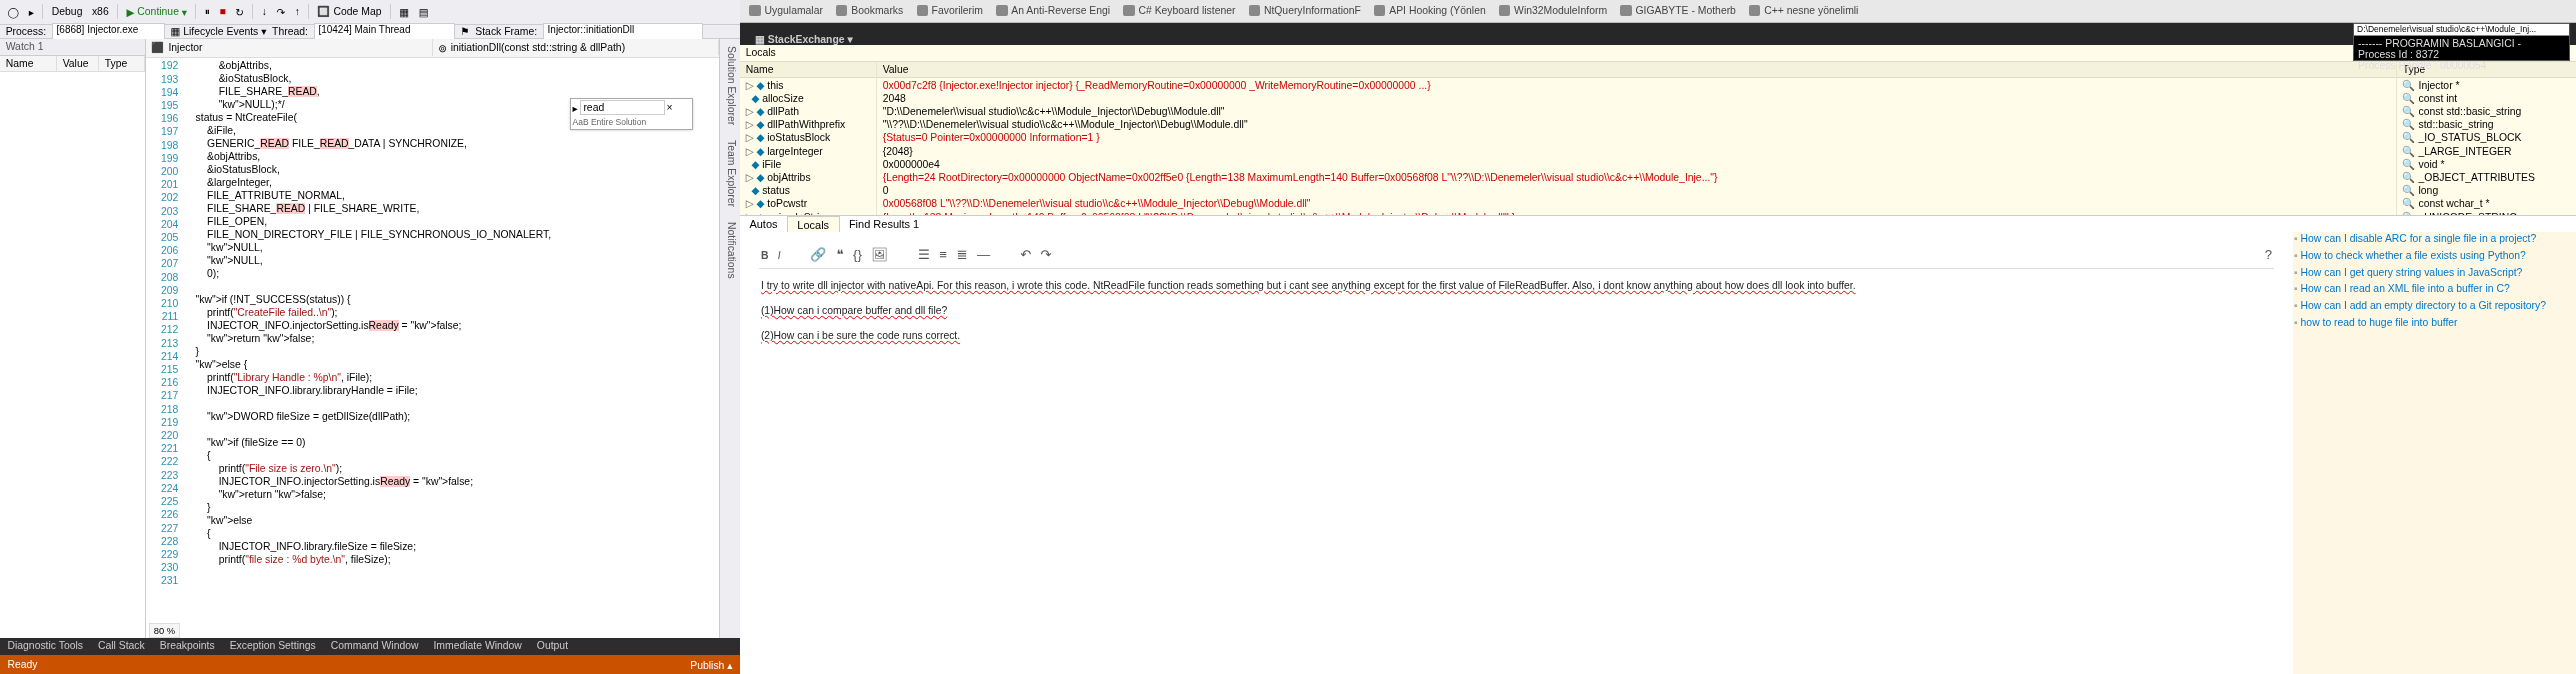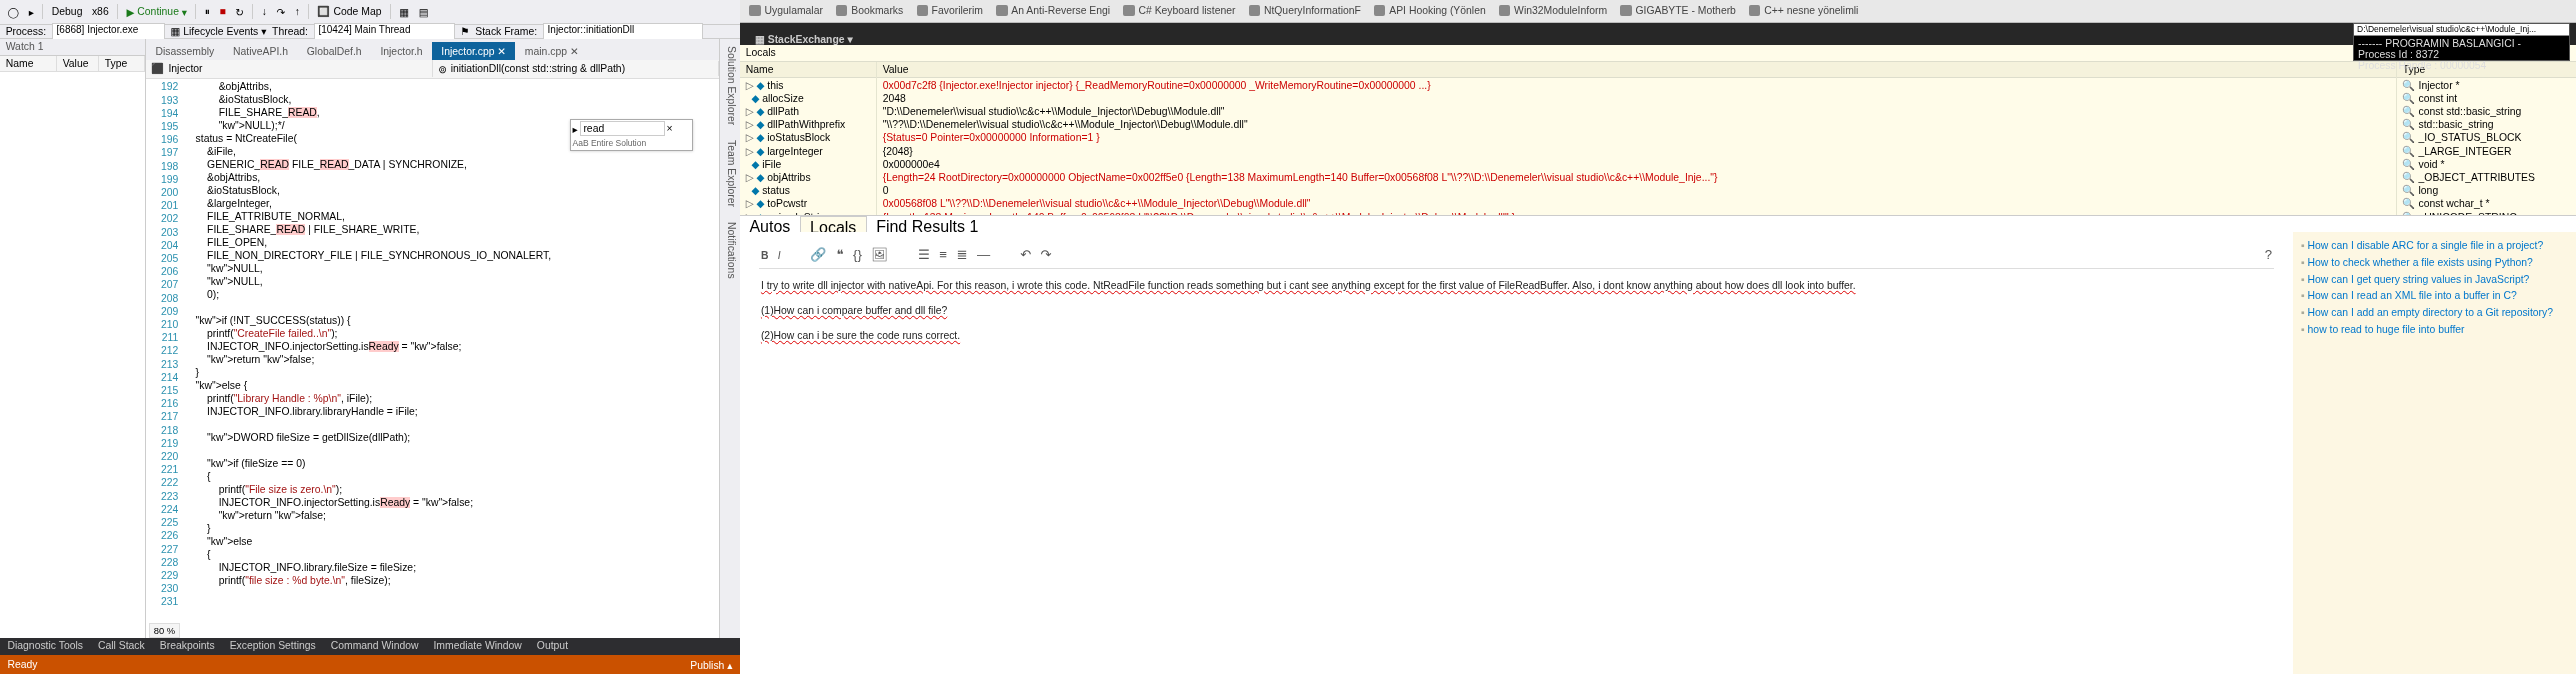--- a/index.html
+++ b/index.html
@@ -49,25 +49,25 @@
 .locals-col { display: flex; flex-direction: column; }
 .locals-col.name { width: 137px; border-right: 0.9px solid #e5e5d0; }
 .locals-col.value { flex: 1; border-right: 0.9px solid #e5e5d0; }
 .locals-col.type { width: 179px; }
 .locals-hdr { background: #f5f2dc; padding: 1.9px 5.7px; border-bottom: 0.9px solid #ddc; font-weight: normal; }
 .locals-row { padding: 0.9px 5.7px; white-space: nowrap; overflow: hidden; height: 13.2px; line-height: 13.2px; }
 .locals-row.red { color: #c00; }
 .locals-row .expander { color: #666; margin-right: 2.8px; }
 .locals-row .icon { color: #07a; margin-right: 2.8px; }
 .locals-bottom-tabs { display: flex; background: #fff; border-top: 0.9px solid #ccc; height: 17px; }
-.locals-bottom-tabs div { padding: 1.9px 9.4px; font-size: 16px; cursor: pointer; }
+.locals-bottom-tabs div { padding: 1.9px 9.4px; font-size: 11px; cursor: pointer; }
 .locals-bottom-tabs .active { background: #fffce9; border: 0.9px solid #ccc; border-bottom: none; }
 .so-body { flex: 1; display: flex; background: #fff; overflow: hidden; }
 .so-main { flex: 1; padding: 9.4px 19px; display: flex; flex-direction: column; }
-.so-sidebar { width: 283px; background: #fdf7e3; padding: 8px; font-size: 11.3px; }
+.so-sidebar { width: 283px; background: #fdf7e3; padding: 1px; font-size: 11.3px; }
 .so-sidebar ul { list-style: none; }
 .so-sidebar li { margin-bottom: 5.7px; }
 .so-sidebar a { color: #07c; text-decoration: none; }
 .so-sidebar li::before { content: "▪ "; color: #aa9; }
 .so-editor-toolbar { display: flex; gap: 9.4px; border-bottom: 0.9px solid #ddd; padding: 5.7px 1.9px; align-items: center; }
 .so-editor-toolbar .tbtn { color: #555; cursor: pointer; font-size: 13.2px; }
 .so-editor-tabs { display: flex; gap: 13.2px; padding: 5.7px 1.9px; font-size: 11.3px; color: #555; border-bottom: 0.9px solid #eee; }
 .so-editor-tabs .adv { margin-left: auto; color: #07c; font-size: 10.4px; }
 .so-editor-body { padding: 9.4px 1.9px; font-family: Arial, sans-serif; font-size: 12.3px; color: #222; line-height: 1.5; }
 .so-editor-body p { margin-bottom: 9.4px; }
@@ -118,28 +118,20 @@
     <div class="watch-panel">
       <div class="panel-title">Watch 1</div>
       <div class="watch-header">
         <div style="width:57px">Name</div>
         <div style="width:42px">Value</div>
         <div style="flex:1">Type</div>
       </div>
     </div>
 
     <div class="editor-area">
-      <div class="doc-tabs" id="doc-tabs">
-          <div class="doc-tab">Disassembly</div>
-          <div class="doc-tab">NativeAPI.h</div>
-          <div class="doc-tab">GlobalDef.h</div>
-          <div class="doc-tab">Injector.h</div>
-          <div class="doc-tab active">Injector.cpp ✕</div>
-          <div class="doc-tab">main.cpp ✕</div>
-        </div>
       <div class="nav-bar">
         <div class="nav-combo">⬛ <span>Injector</span></div>
         <div class="nav-combo">⊚ <span>initiationDll(const std::string &amp; dllPath)</span></div>
       </div>
       <div class="code-editor">
         <div class="gutter" id="gutter">192
 193
 194
 195
 196

